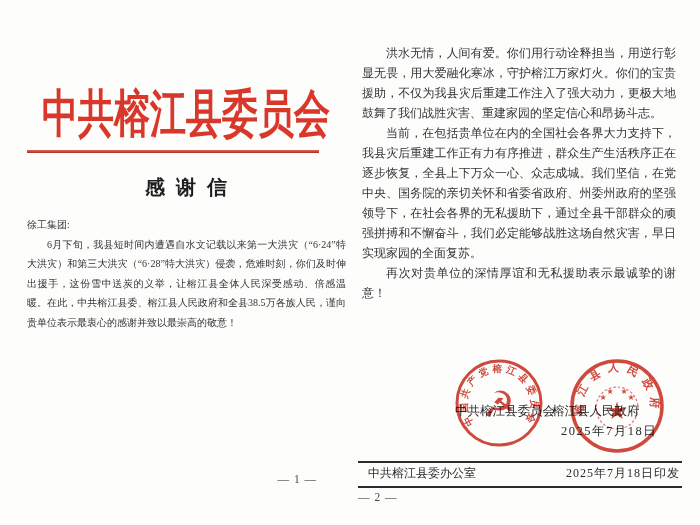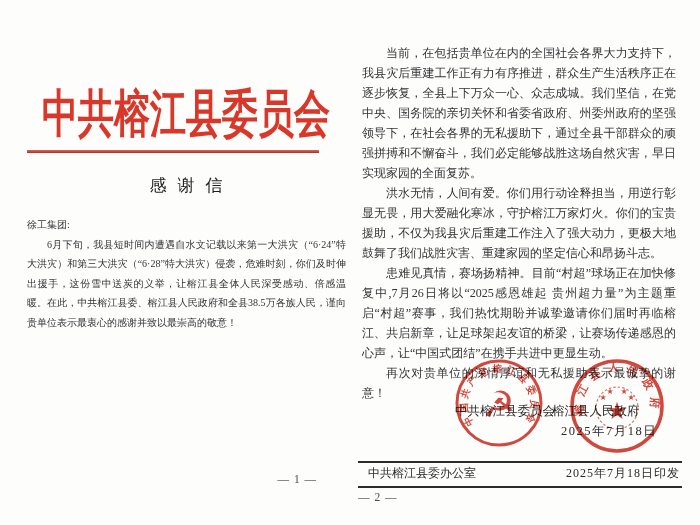--- a/index.html
+++ b/index.html
@@ -18,21 +18,21 @@
     white-space:nowrap;line-height:1;
     transform:scaleY(1.42);transform-origin:50% 0;
     letter-spacing:0px;
   }
   .red-rule{
     left:27px;top:150px;width:292px;height:3px;
     background:linear-gradient(#d76a60,#b12c21);
   }
   .letter-title{
     left:27px;top:174px;width:318px;text-align:center;
-    font-size:17px;font-weight:normal;color:#1d1d1f;
+    font-size:20px;font-weight:bold;color:#1d1d1f;
     letter-spacing:11px;text-indent:11px;margin:0;
   }
   .body-col{font-size:10px;line-height:19.6px;text-align:justify;color:#333336;}
   .body-1{left:27px;top:215px;width:319px;}
   .body-2{left:362px;top:43px;width:314px;font-size:12px;line-height:20px;}
   .body-col p{margin:0;text-indent:2em;}
   .body-col p.salutation{text-indent:0;}
   .pagenum{font-size:11.5px;color:#4a4a4c;letter-spacing:1px;}
   .pn1{left:27px;top:473px;width:290px;text-align:right;}
   .pn2{left:358px;top:491px;}
@@ -78,23 +78,22 @@
     <div class="abs body-col body-1">
       <p class="salutation">徐工集团:</p>
       <p>6月下旬，我县短时间内遭遇自水文记载以来第一大洪灾（“6·24”特大洪灾）和第三大洪灾（“6·28”特大洪灾）侵袭，危难时刻，你们及时伸出援手，这份雪中送炭的义举，让榕江县全体人民深受感动、倍感温暖。在此，中共榕江县委、榕江县人民政府和全县38.5万各族人民，谨向贵单位表示最衷心的感谢并致以最崇高的敬意！</p>
     </div>
 
     <div class="abs pagenum pn1">— 1 —</div>
   </section>
 
   <section>
     <div class="abs body-col body-2">
+      <p>洪水无情，人间有爱。你们用行动诠释担当，用逆行彰显无畏，用大爱融化寒冰，守护榕江万家灯火。你们的宝贵援助，不仅为我县灾后重建工作注入了强大动力，更极大地鼓舞了我们战胜灾害、重建家园的坚定信心和昂扬斗志。</p>
       <p>当前，在包括贵单位在内的全国社会各界大力支持下，我县灾后重建工作正有力有序推进，群众生产生活秩序正在逐步恢复，全县上下万众一心、众志成城。我们坚信，在党中央、国务院的亲切关怀和省委省政府、州委州政府的坚强领导下，在社会各界的无私援助下，通过全县干部群众的顽强拼搏和不懈奋斗，我们必定能够战胜这场自然灾害，早日实现家园的全面复苏。</p>
-      <p>洪水无情，人间有爱。你们用行动诠释担当，用逆行彰显无畏，用大爱融化寒冰，守护榕江万家灯火。你们的宝贵援助，不仅为我县灾后重建工作注入了强大动力，更极大地鼓舞了我们战胜灾害、重建家园的坚定信心和昂扬斗志。</p>
-      <p>患难见真情，赛场扬精神。目前“村超”球场正在加快修复中,7月26日将以“2025感恩雄起 贵州超力量”为主题重启“村超”赛事，我们热忱期盼并诚挚邀请你们届时再临榕江、共启新章，让足球架起友谊的桥梁，让赛场传递感恩的心声，让“中国式团结”在携手共进中更显生动。</p>
       <p>再次对贵单位的深情厚谊和无私援助表示最诚挚的谢意！</p>
     </div>
 
     <div class="abs sig sig-party">中共榕江县委员会</div>
     <div class="abs sig sig-gov">榕江县人民政府</div>
     <div class="abs sig sig-date">2025年7月18日</div>
 
     <svg class="abs seal seal-party" width="96" height="96" viewBox="0 0 96 96">
       <circle class="ring" cx="48" cy="48" r="42" stroke-width="3"></circle>
       <path id="arc-party" d="M 24.5 70.5 A 32 32 0 1 1 71.5 70.5" fill="none"></path>

